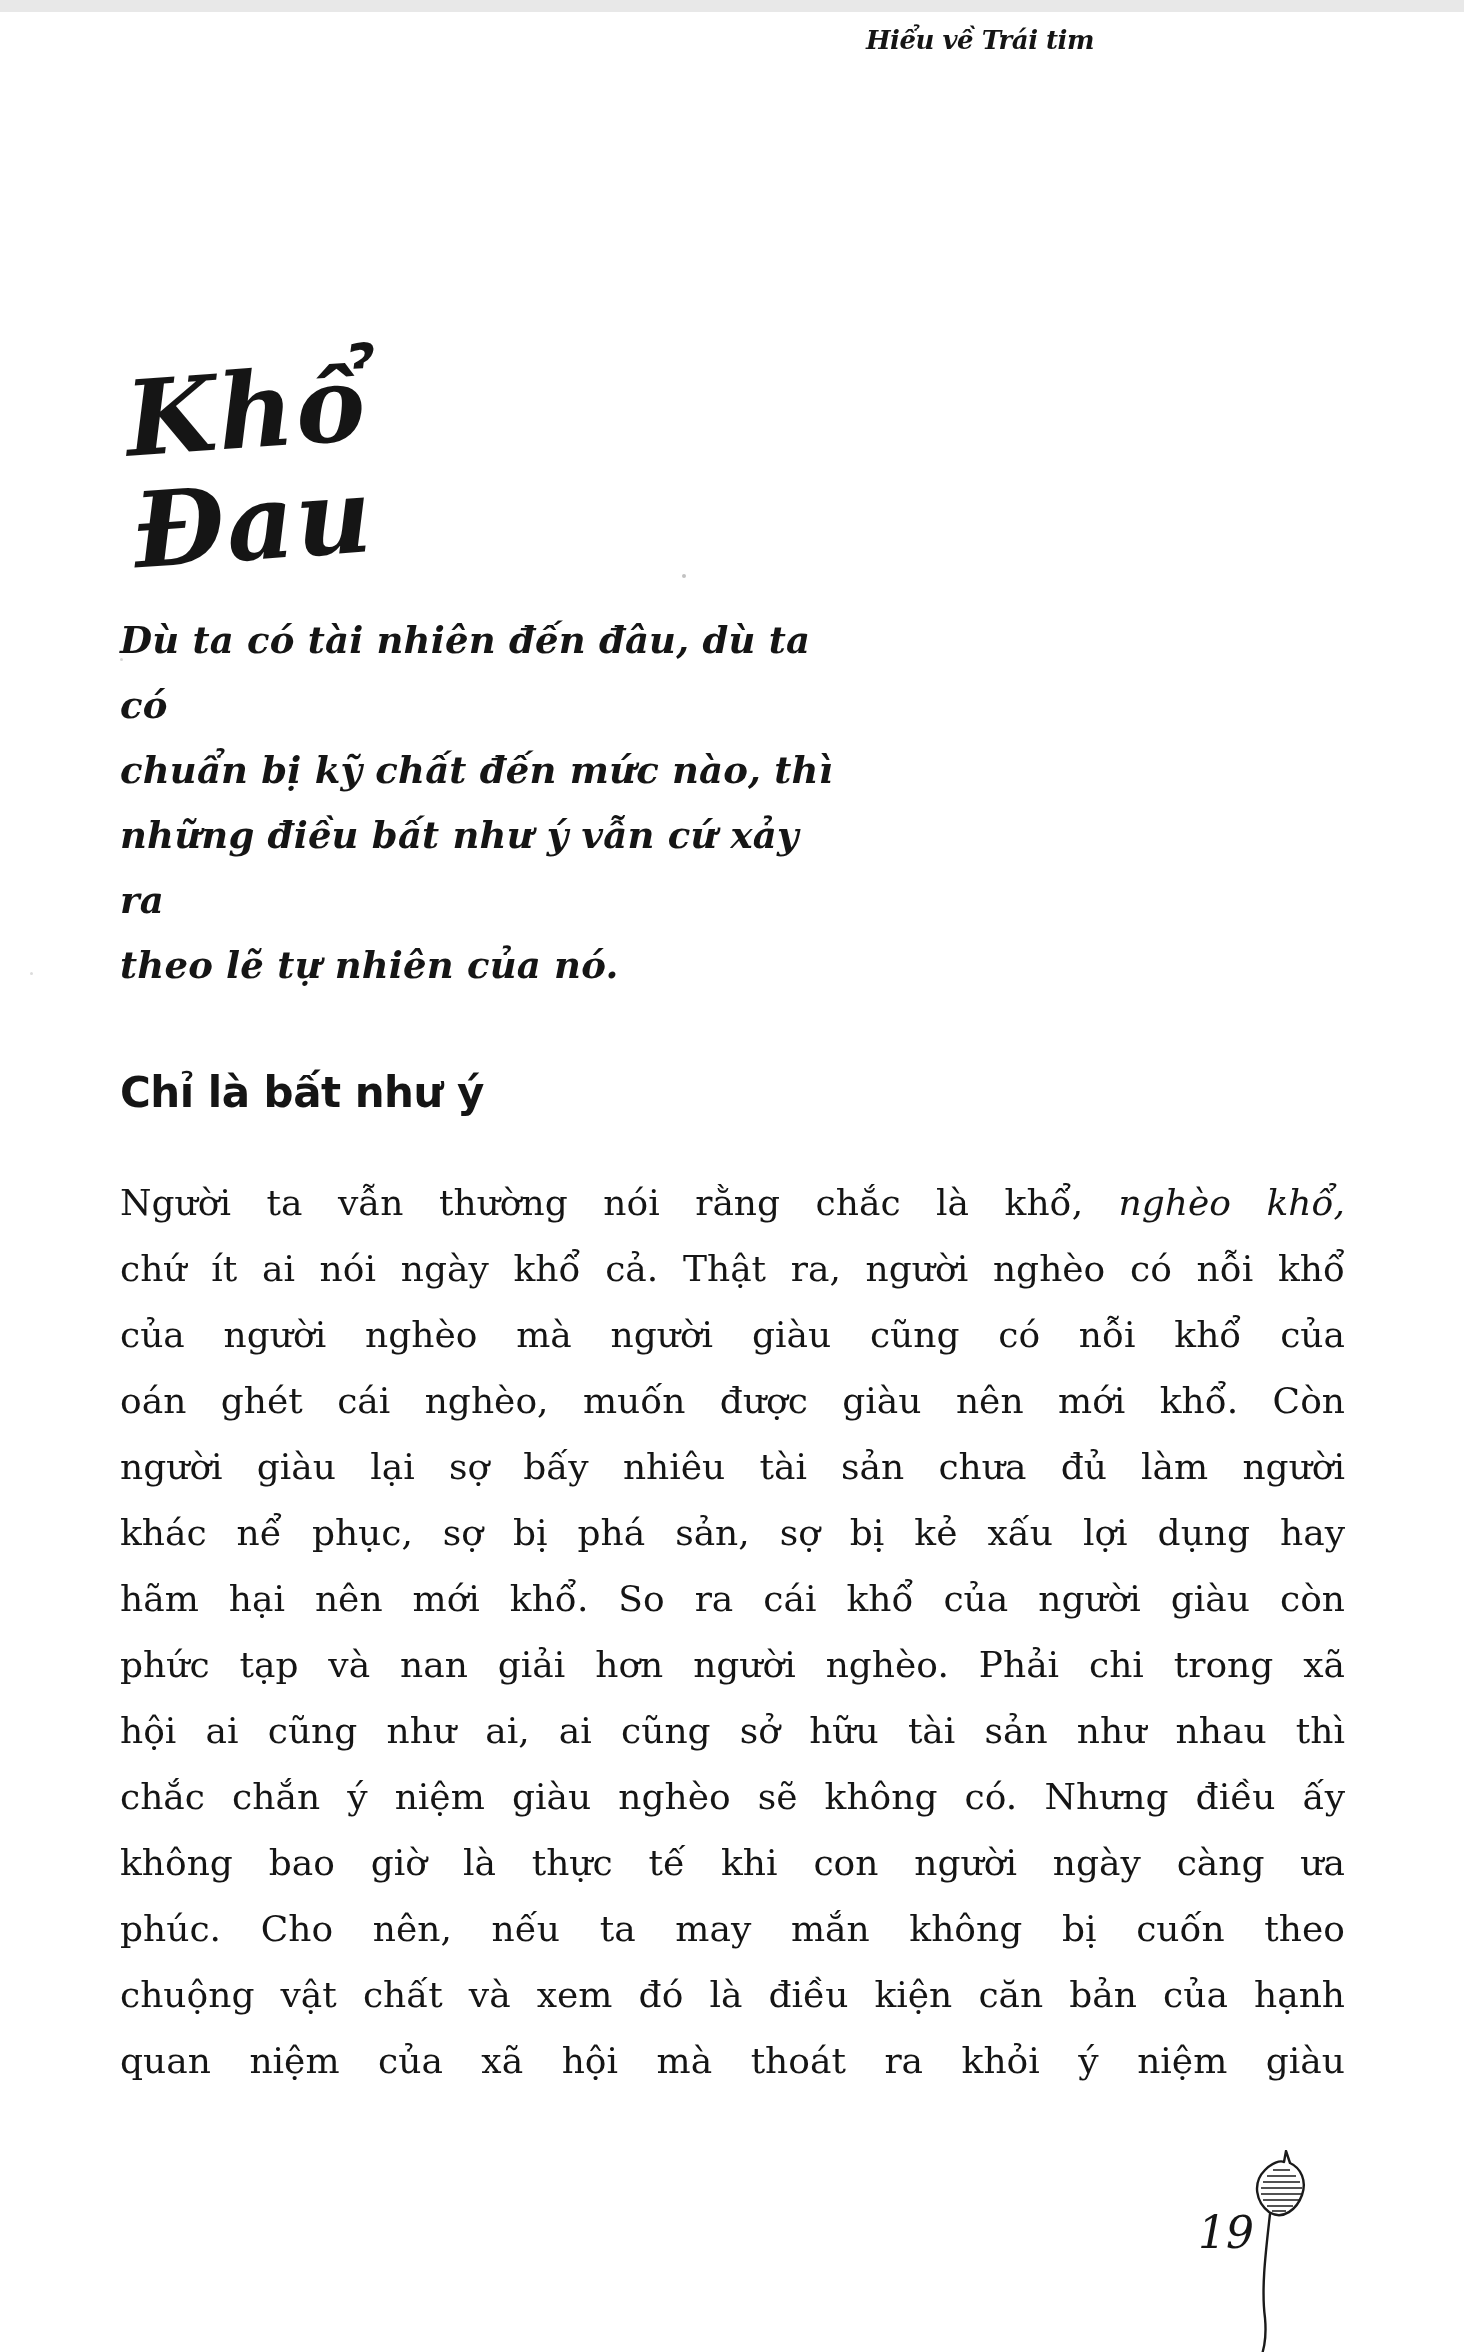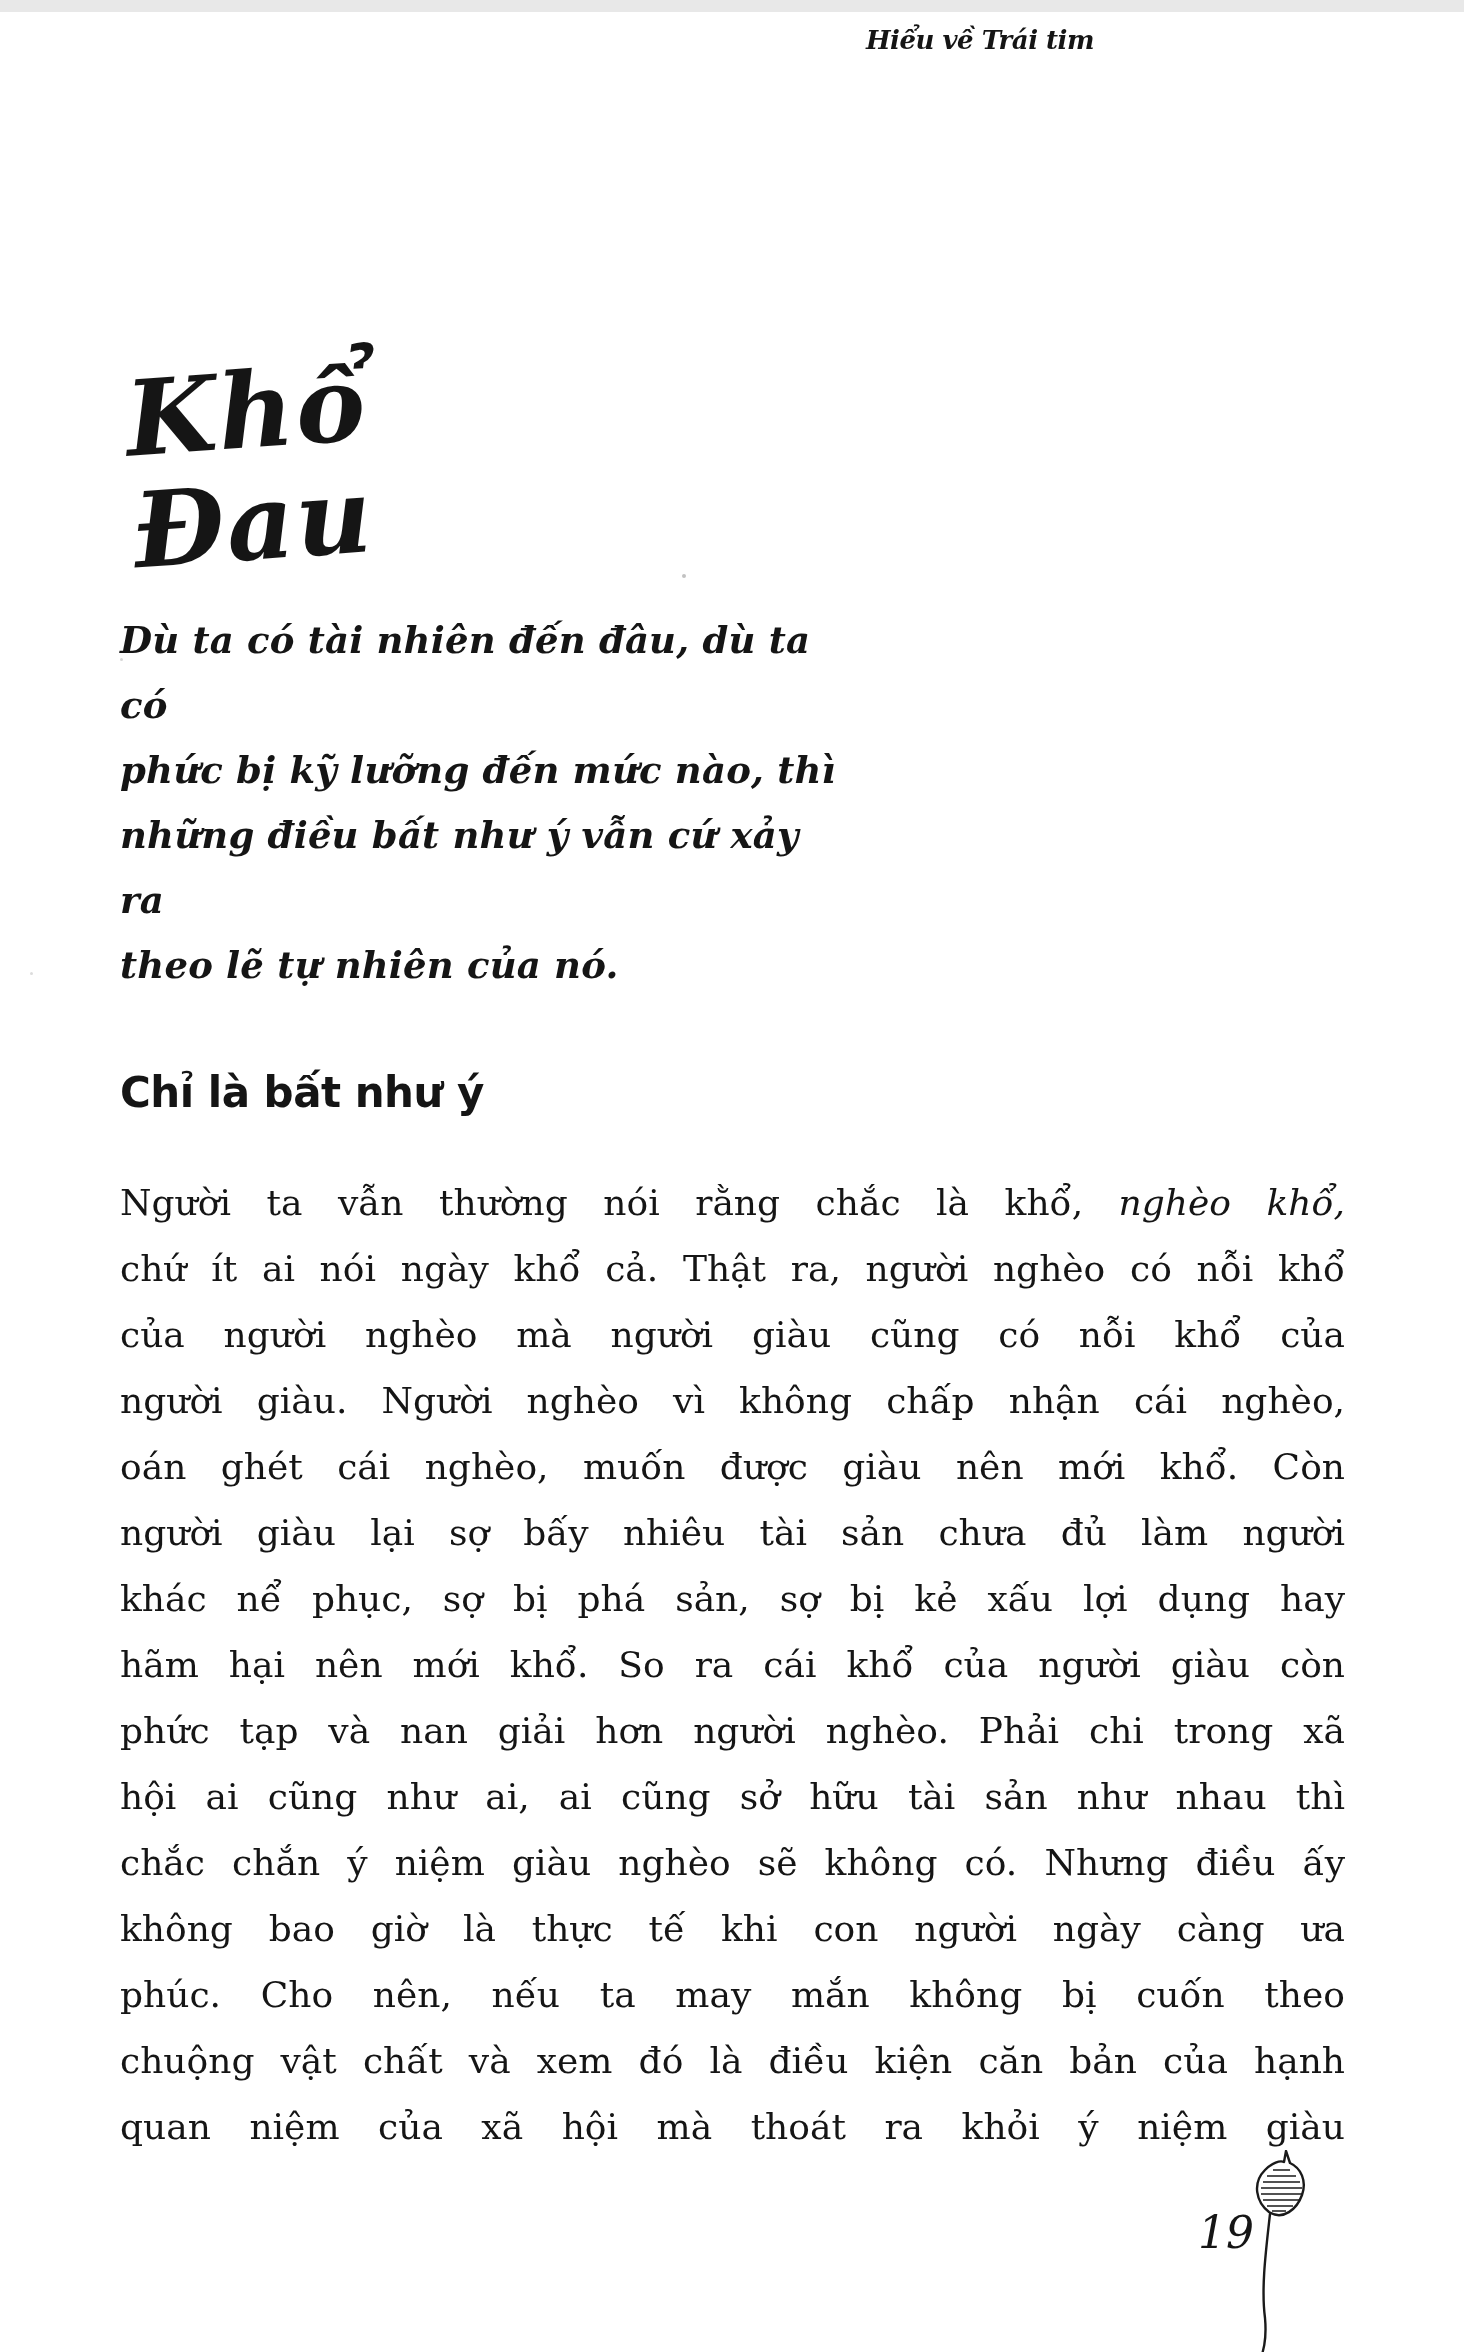--- a/index.html
+++ b/index.html
@@ -81,32 +81,31 @@
 
   <div class="running-header">Hiểu về Trái tim</div>
 
   <div class="chapter-title">
     <span class="t-line">Khổ</span>
     <span class="t-line">Đau</span>
   </div>
 
   <div class="epigraph">
     <div>Dù ta có tài nhiên đến đâu, dù ta có</div>
-    <div>phức bị kỹ lưỡng đến mức nào, thì</div>
+    <div>chuẩn bị kỹ chất đến mức nào, thì</div>
     <div>những điều bất như ý vẫn cứ xảy ra</div>
     <div>theo lẽ tự nhiên của nó.</div>
   </div>
 
   <div class="section-heading">Chỉ là bất như ý</div>
 
   <div class="body-text">
     <div class="jline"><span>Người ta vẫn thường nói rằng chắc là khổ, </span><span class="em">nghèo khổ,</span></div>
     <div class="jline">chứ ít ai nói ngày khổ cả. Thật ra, người nghèo có nỗi khổ</div>
     <div class="jline">của người nghèo mà người giàu cũng có nỗi khổ của</div>
-    <div class="jline">người giàu. Người nghèo vì không chấp nhận cái nghèo,</div>
     <div class="jline">oán ghét cái nghèo, muốn được giàu nên mới khổ. Còn</div>
     <div class="jline">người giàu lại sợ bấy nhiêu tài sản chưa đủ làm người</div>
     <div class="jline">khác nể phục, sợ bị phá sản, sợ bị kẻ xấu lợi dụng hay</div>
     <div class="jline">hãm hại nên mới khổ. So ra cái khổ của người giàu còn</div>
     <div class="jline">phức tạp và nan giải hơn người nghèo. Phải chi trong xã</div>
     <div class="jline">hội ai cũng như ai, ai cũng sở hữu tài sản như nhau thì</div>
     <div class="jline">chắc chắn ý niệm giàu nghèo sẽ không có. Nhưng điều ấy</div>
     <div class="jline">không bao giờ là thực tế khi con người ngày càng ưa</div>
     <div class="jline">phúc. Cho nên, nếu ta may mắn không bị cuốn theo</div>
     <div class="jline">chuộng vật chất và xem đó là điều kiện căn bản của hạnh</div>

